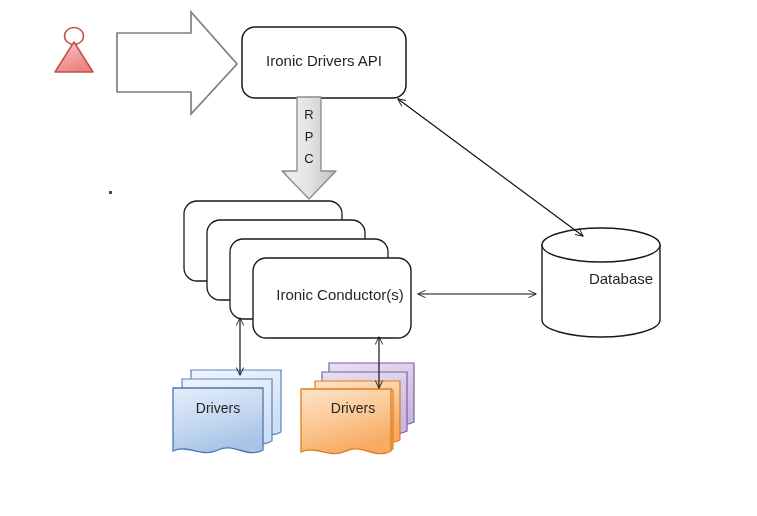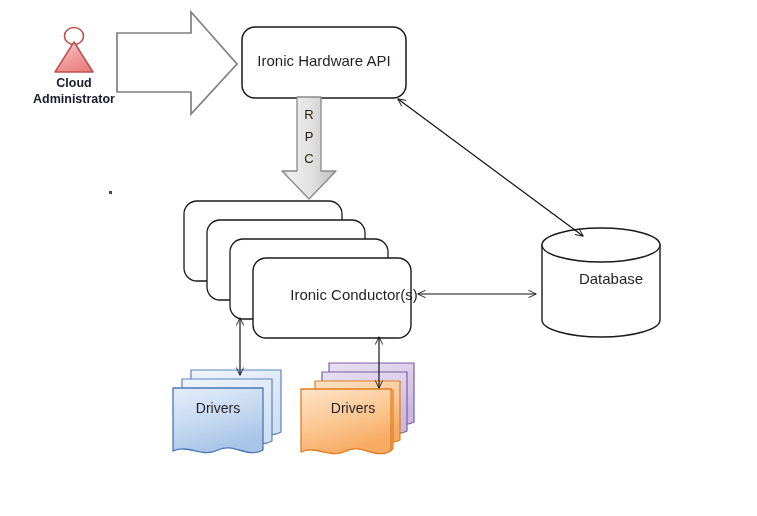--- a/index.html
+++ b/index.html
@@ -36,26 +36,26 @@
   }
   .lbl-api {
     left: 242px; top: 52px; width: 164px;
     font-size: 15px;
     color: #231f20;
   }
   .lbl-conductor {
     left: 253px; top: 286px; width: 174px;
     font-size: 15px;
     color: #231f20;
-    padding-left: 14px;
   }
   .lbl-database {
     left: 542px; top: 270px; width: 138px;
     font-size: 15px;
     color: #231f20;
+    padding-left: 10px;
   }
   .lbl-enroll {
     left: 119px; top: 39px; width: 96px;
     font-size: 14px;
     color: #231f20;
   }
   .lbl-actor {
     left: 13px; top: 76px; width: 122px;
     font-size: 12.5px;
     font-weight: bold;
@@ -179,29 +179,27 @@
 
     <line x1="398" y1="99" x2="583" y2="236" stroke="#111111" stroke-width="1.2" marker-start="url(#arrHeadStart)" marker-end="url(#arrHead)"></line>
 
     <line x1="418" y1="294" x2="536" y2="294" stroke="#111111" stroke-width="1.2" marker-start="url(#arrHeadStart)" marker-end="url(#arrHead)"></line>
 
     <line x1="240" y1="318" x2="240" y2="375" stroke="#111111" stroke-width="1.2" marker-start="url(#arrHeadStart)" marker-end="url(#arrHead)"></line>
 
     <line x1="379" y1="337" x2="379" y2="388" stroke="#111111" stroke-width="1.2" marker-start="url(#arrHeadStart)" marker-end="url(#arrHead)"></line>
   </svg>
 
-  <div class="lbl lbl-api">Ironic Hardware API</div>
+  <div class="lbl lbl-api">Ironic Drivers API</div>
 
   <div class="lbl lbl-conductor">Ironic Conductor(s)</div>
 
   <div class="lbl lbl-database">Database</div>
 
 
-  <div class="lbl lbl-actor">Cloud
-Administrator</div>
 
   <div class="lbl lbl-drivers-blue">Drivers</div>
 
   <div class="lbl lbl-drivers-orange">Drivers</div>
 
   <div class="rpc-letters">
     <span>R</span>
     <span>P</span>
     <span>C</span>
   </div>

